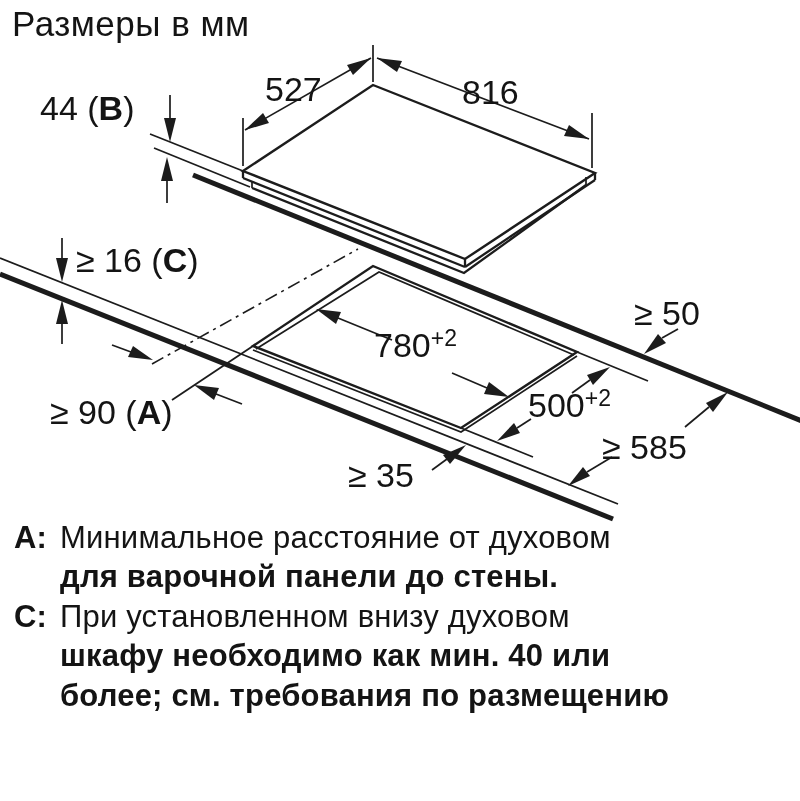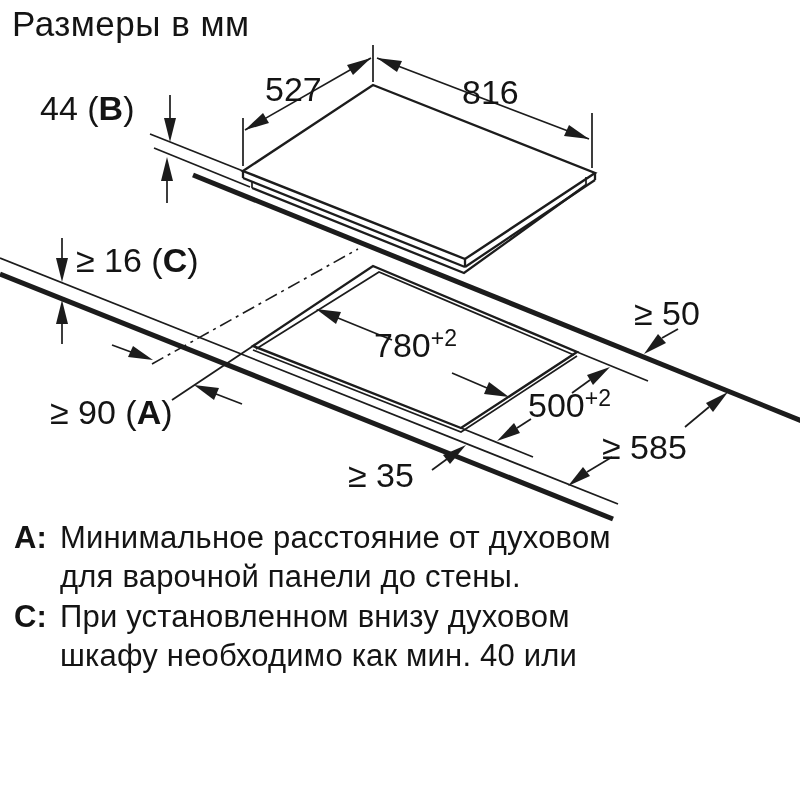--- a/index.html
+++ b/index.html
@@ -6,21 +6,21 @@
   body{width:800px;height:801px;position:relative;overflow:hidden;
        font-family:"Liberation Sans", sans-serif;color:#111;}
   #stage{position:absolute;left:0;top:0;width:655px;height:801px;}
   svg{position:absolute;left:0;top:0;}
   .page-title{position:absolute;left:12px;top:4px;font-size:35px;letter-spacing:.5px;
               color:#141414;}
   .legend{position:absolute;left:14px;top:518px;width:778px;font-size:31px;
           line-height:39.4px;color:#141414;letter-spacing:.2px;}
   .lrow{white-space:nowrap;}
   .llet{display:inline-block;width:46px;font-weight:bold;}
-  .cont{padding-left:46px;}
+  .cont{padding-left:46px;font-weight:bold;}
   svg text{font-family:"Liberation Sans", sans-serif;font-size:34px;fill:#141414;}
   svg .b{font-weight:bold;}
   svg .sup{font-size:23px;}
   .ln{stroke:#1c1c1c;stroke-width:1.7;fill:none;}
   .ln2{stroke:#1c1c1c;stroke-width:2.3;fill:none;}
   .thick{stroke:#1c1c1c;stroke-width:5;fill:none;}
   .face{fill:#ffffff;stroke:#1c1c1c;stroke-width:2.4;}
   .ah{fill:#1c1c1c;stroke:none;}
   .dash{stroke:#1c1c1c;stroke-width:1.6;fill:none;stroke-dasharray:13 5 3 5;}
 </style>
@@ -146,15 +146,16 @@
     </g>
   </svg>
 
   <div class="legend">
     <div class="lrow"><span class="llet">A:</span><span>Минимальное расстояние от духовом</span></div>
     <div class="lrow cont">для варочной панели до стены.</div>
 
 
     <div class="lrow"><span class="llet">C:</span><span>При установленном внизу духовом</span></div>
     <div class="lrow cont">шкафу необходимо как мин. 40 или</div>
+    <div class="lrow cont">более; см. требования по размещению</div>
   </div>
 
 </div>
 
 </body></html>

